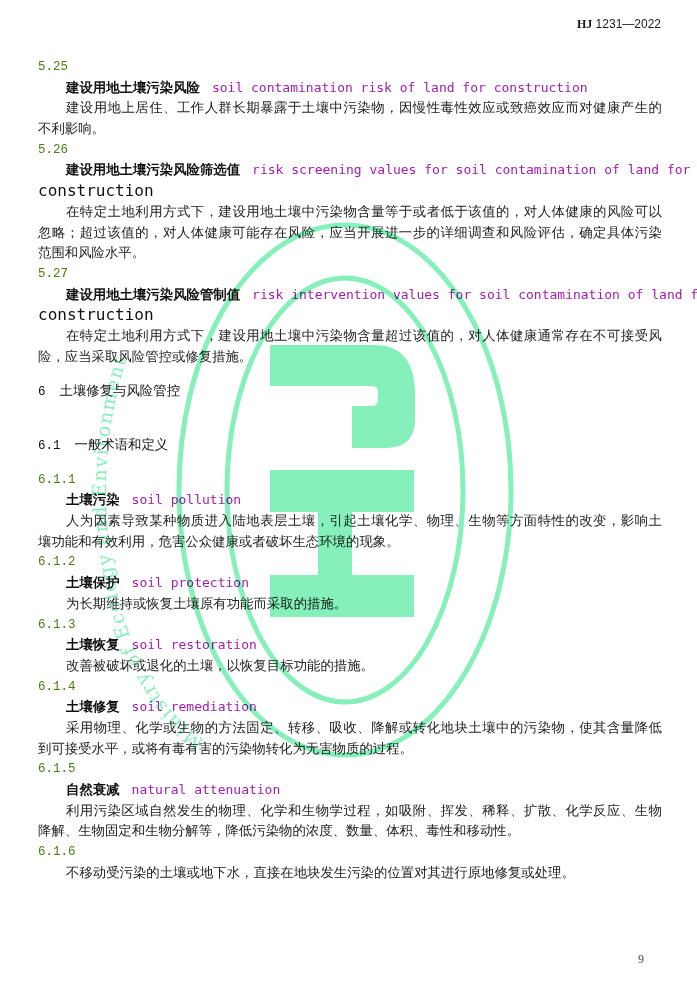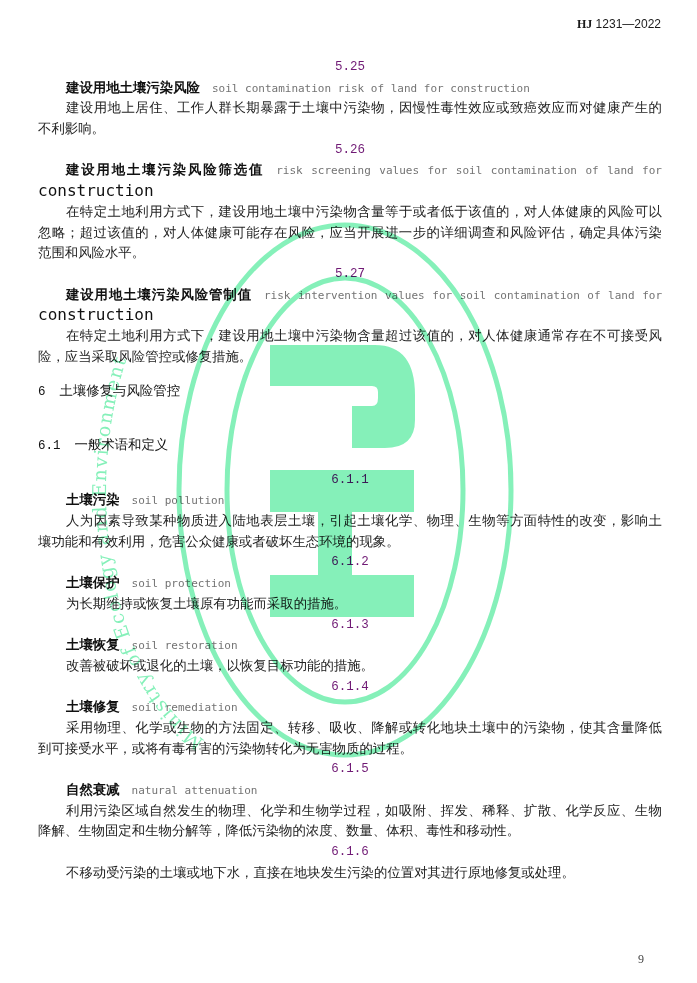--- a/index.html
+++ b/index.html
@@ -11,24 +11,24 @@
   .header {
     position: absolute; top: 17px; right: 36px;
     font-family: "Liberation Sans", sans-serif; font-size: 12px; color: #1a1a1a;
   }
   .header .hj { font-family: "Liberation Serif", serif; font-weight: bold; }
   .content { position: absolute; top: 57px; left: 38px; width: 624px; }
   .line {
     height: 20.7px; line-height: 20.7px; font-size: 13.4px; white-space: nowrap;
     position: relative;
   }
-  .num { font-family: "Liberation Mono", "DejaVu Sans Mono", monospace; font-size: 12.5px; color: #701a75; text-align: center; }
+  .num { font-family: "Liberation Mono", "DejaVu Sans Mono", monospace; font-size: 12.5px; color: #4d7c0f; }
   .term { padding-left: 28px; }
   .term .zh { font-family: "DejaVu Sans", sans-serif; font-weight: bold; font-size: 13.4px; color: #111; }
-  .term .en { font-family: "DejaVu Sans Mono", "Liberation Mono", monospace; font-size: 11px; margin-left: 12px; color: #737373; }
+  .term .en { font-family: "DejaVu Sans Mono", "Liberation Mono", monospace; font-size: 13px; margin-left: 12px; color: #a21caf; }
   .en-cont { font-family: "DejaVu Sans Mono", "Liberation Mono", monospace; font-size: 16px; color: #111; }
   .indent { padding-left: 28px; }
   .just { text-align: justify; text-align-last: justify; }
   .sec { font-family: "DejaVu Sans", sans-serif; font-size: 13.4px; color: #111; }
   .sec .n { font-family: "Liberation Mono", monospace; font-size: 12.5px; margin-right: 14px; }
   .gap { height: 14px; }
   .gap2 { height: 19px; }
   .page-num {
     position: absolute; top: 952px; left: 638px;
     font-family: "Liberation Serif", serif; font-size: 12px; color: #444;

